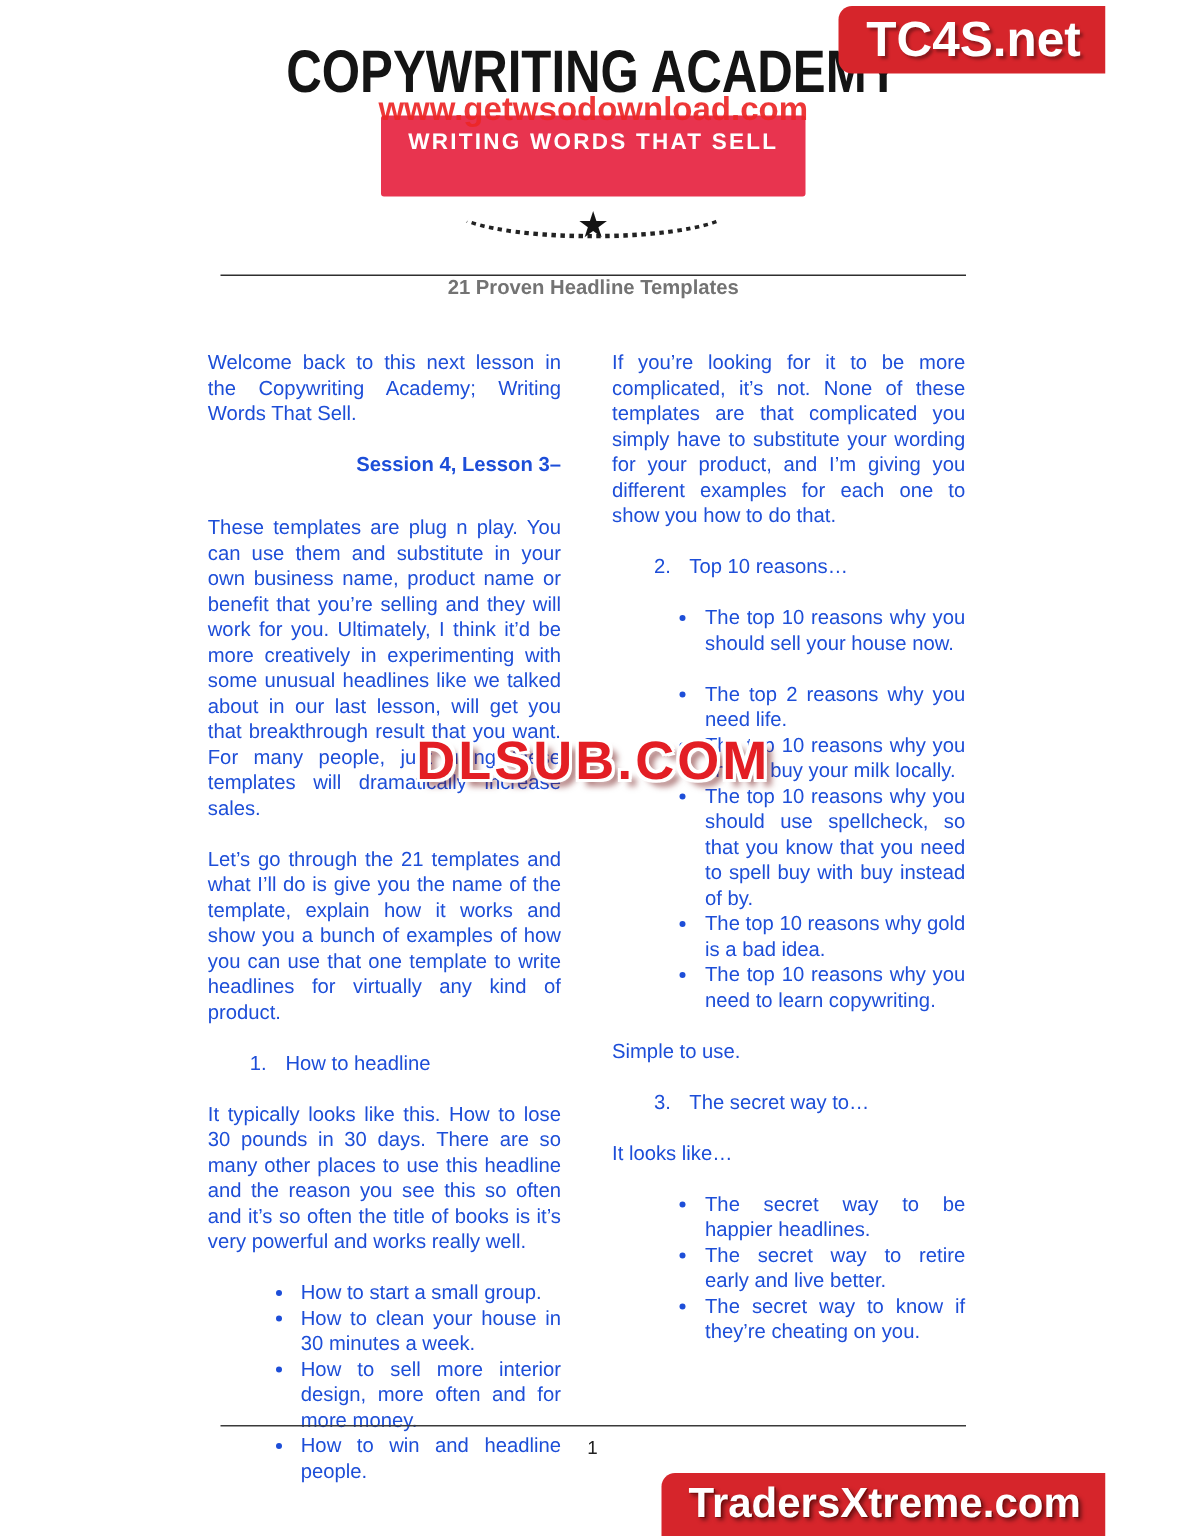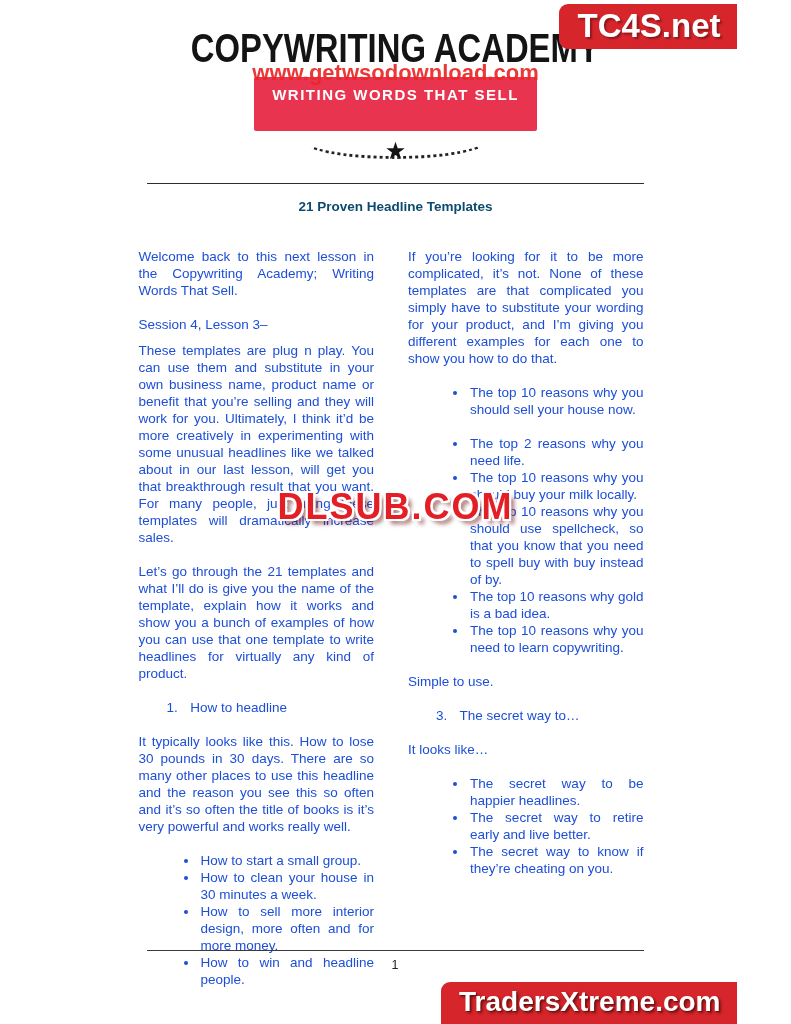--- a/index.html
+++ b/index.html
@@ -73,37 +73,36 @@
     font-size: 24px;
     color: #141414;
     line-height: 1;
   }
 
   .rule { border: 0; border-top: 1px solid #2e2e2e; margin: 20px 93px 0 92px; }
   .doc-title {
     text-align: center;
     font-weight: bold;
     font-size: 13.5px;
-    margin-top: 15px;
-    color: #0c4a6e;
+    color: #737373;
   }
 
   
   .content {
     display: flex;
     gap: 34px;
     padding: 0 93px 0 84px;
     margin-top: 34px;
     font-size: 13.5px;
     line-height: 17px;
     color: #1d4ed8;
   }
   .col { flex: 1; min-width: 0; }
   .col p { text-align: justify; margin-bottom: 17px; }
-  .sect-head { font-weight: normal; margin-bottom: 9px; }
+  .sect-head { font-weight: bold; margin-bottom: 25px; text-align: right; }
   .numbered { padding-left: 28px; margin-bottom: 17px; }
   .numbered .num { display: inline-block; min-width: 20px; }
   .col ul {
     list-style: disc outside;
     padding-left: 60px;
     margin-bottom: 17px;
   }
   .col ul li { text-align: justify; padding-left: 2px; }
 
   
@@ -220,20 +219,24 @@
       <ul>
         <li>How to start a small group.</li>
         <li>How to clean your house in 30 minutes a week.</li>
         <li>How to sell more interior design, more often and for more money.</li>
         <li>How to win and headline people.</li>
       </ul>
     </div>
 
     <div class="col">
       <p>If you’re looking for it to be more complicated, it’s not. None of these templates are that complicated you simply have to substitute your wording for your product, and I’m giving you different examples for each one to show you how to do that.</p>
+      <div class="numbered">
+        <span class="num">2.</span>
+        <span>Top 10 reasons…</span>
+      </div>
       <ul>
         <li>The top 10 reasons why you should sell your house now.</li>
       </ul>
       <ul>
         <li>The top 2 reasons why you need life.</li>
         <li>The top 10 reasons why you should buy your milk locally.</li>
         <li>The top 10 reasons why you should use spellcheck, so that you know that you need to spell buy with buy instead of by.</li>
         <li>The top 10 reasons why gold is a bad idea.</li>
         <li>The top 10 reasons why you need to learn copywriting.</li>
       </ul>

